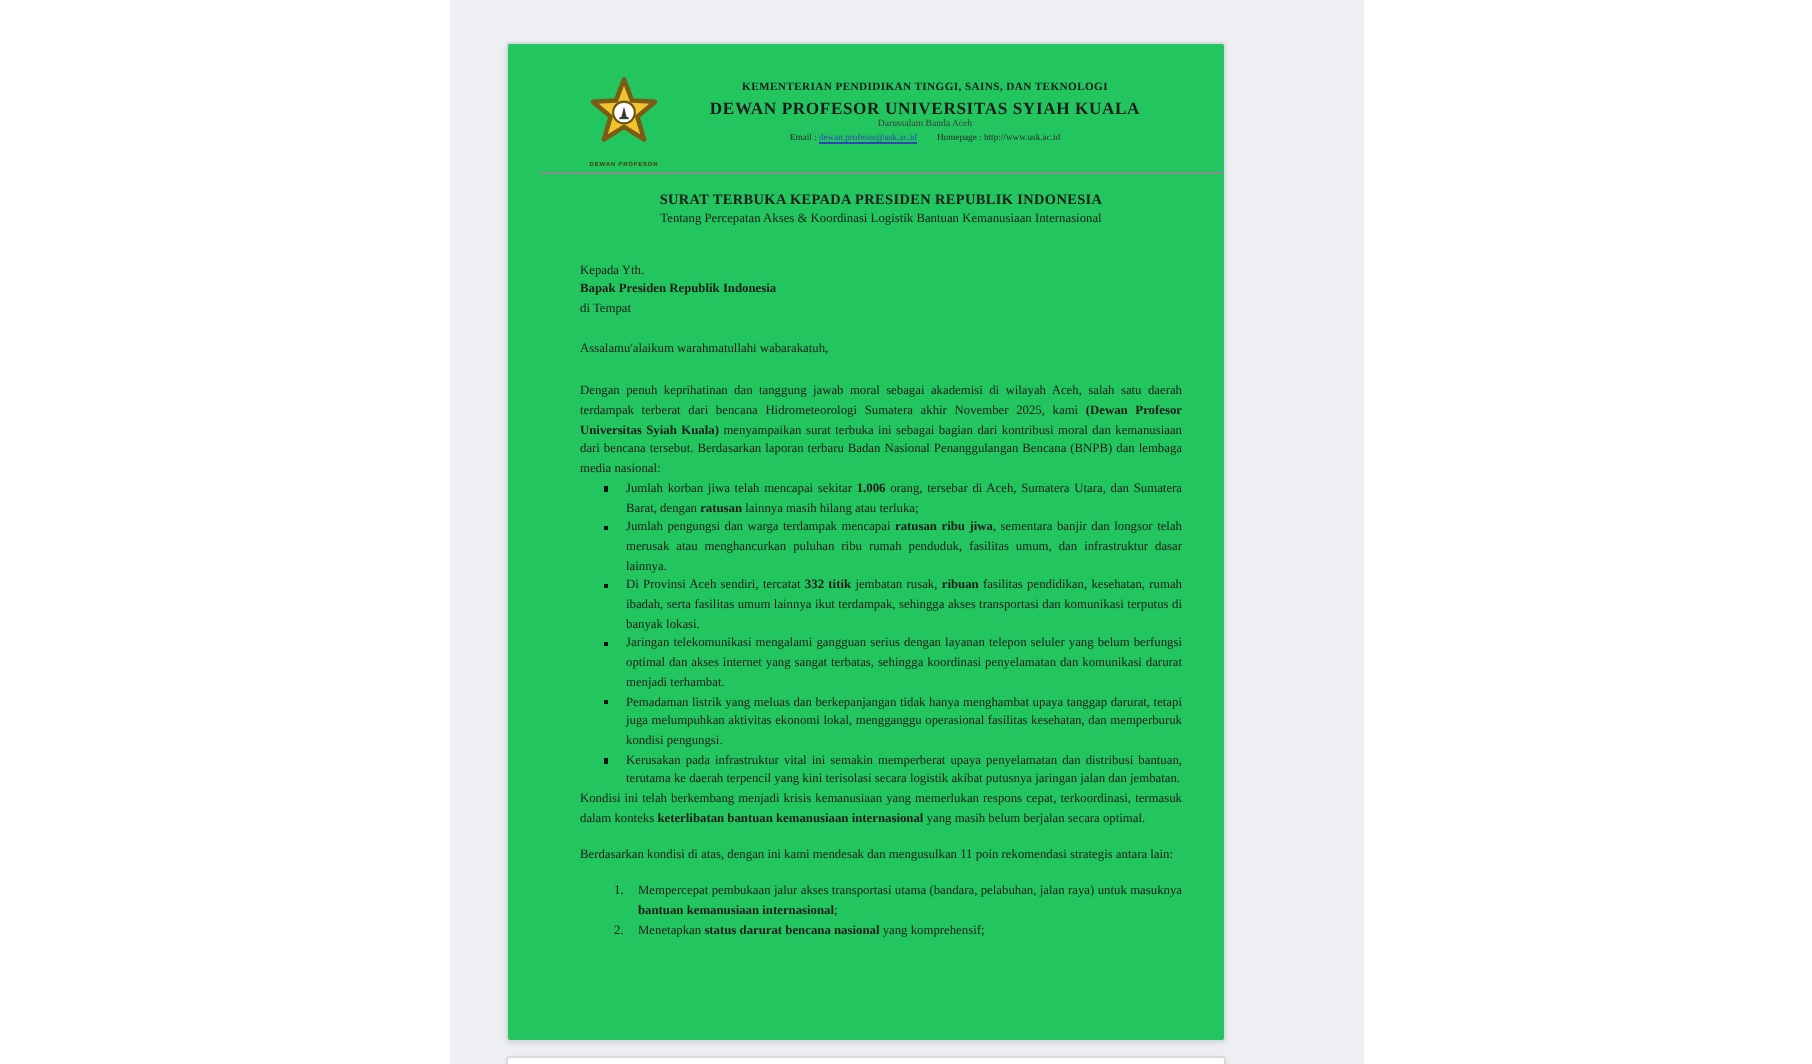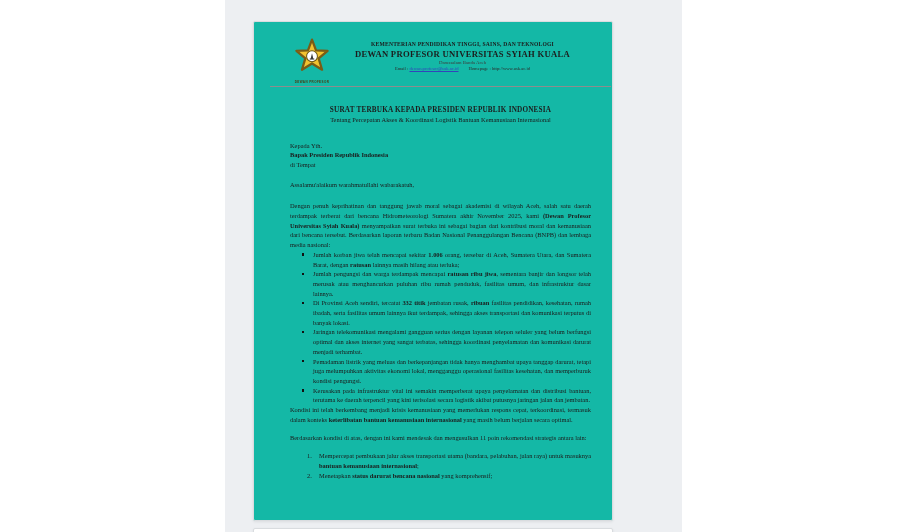--- a/index.html
+++ b/index.html
@@ -1,21 +1,21 @@
 <!DOCTYPE html>
 <html><head>
 <meta charset="utf-8">
 <style>
   * { margin:0; padding:0; box-sizing:border-box; }
   html,body { width:906px; height:532px; overflow:hidden; background:#ffffff;
               font-family:"Liberation Serif","DejaVu Serif",serif; }
   .viewer { position:absolute; left:225px; top:0; width:457px; height:532px;
             background:#edeff2; }
   .page { position:absolute; left:28px; top:21px; width:360px; height:500px;
-          background:#14b8a6; border:1px solid #d9dcdf; border-radius:2px;
+          background:#22c55e; border:1px solid #d9dcdf; border-radius:2px;
           box-shadow:0 1px 3px rgba(0,0,0,0.08);
           padding:15px 21px 0 36px; color:#1c1c1c; }
   .page2 { position:absolute; left:28px; top:528px; width:360px; height:20px;
            background:#ffffff; border:1px solid #d9dcdf; border-radius:2px;
            box-shadow:0 1px 3px rgba(0,0,0,0.08); }
 
   
   .lh { display:flex; align-items:flex-start; }
   .lh-logo { width:44px; flex:0 0 44px; text-align:center; }
   .lh-logo svg { display:block; margin:0 auto; }
@@ -25,21 +25,21 @@
   .lh-ministry { font-size:5.6px; font-weight:bold; letter-spacing:.2px; }
   .lh-org { font-size:8.6px; font-weight:bold; letter-spacing:.3px; margin-top:1.5px; }
   .lh-address { font-size:4.8px; color:#3c3c3c; margin-top:1.5px; }
   .lh-contact { font-size:4.6px; color:#2b2b2b; margin-top:1px; }
   .lh-contact .gap { display:inline-block; width:10px; }
   a.lh-link { color:#3344bb; text-decoration:underline; }
   a.plain { color:#2b2b2b; text-decoration:none; }
   .rule { border-top:1px solid #8d8d8d; margin:2px -20px 0 -20px; }
 
   
-  .title-block { text-align:center; margin-top:19px; }
+  .title-block { text-align:center; margin-top:9px; }
   .title-main { font-size:7.2px; font-weight:bold; letter-spacing:.2px; }
   .title-sub { font-size:6.4px; margin-top:1.5px; }
 
   
   .body-text { font-size:6.4px; line-height:9.7px; text-align:justify; }
   .recipient { margin-top:18px; font-size:6.4px; line-height:9.7px; }
   .recipient .bold { font-weight:bold; }
   .greeting { margin-top:10px; font-size:6.4px; line-height:9.7px; }
   .para1 { margin-top:12px; }
   .bullets { list-style:none; margin-left:23px; }

